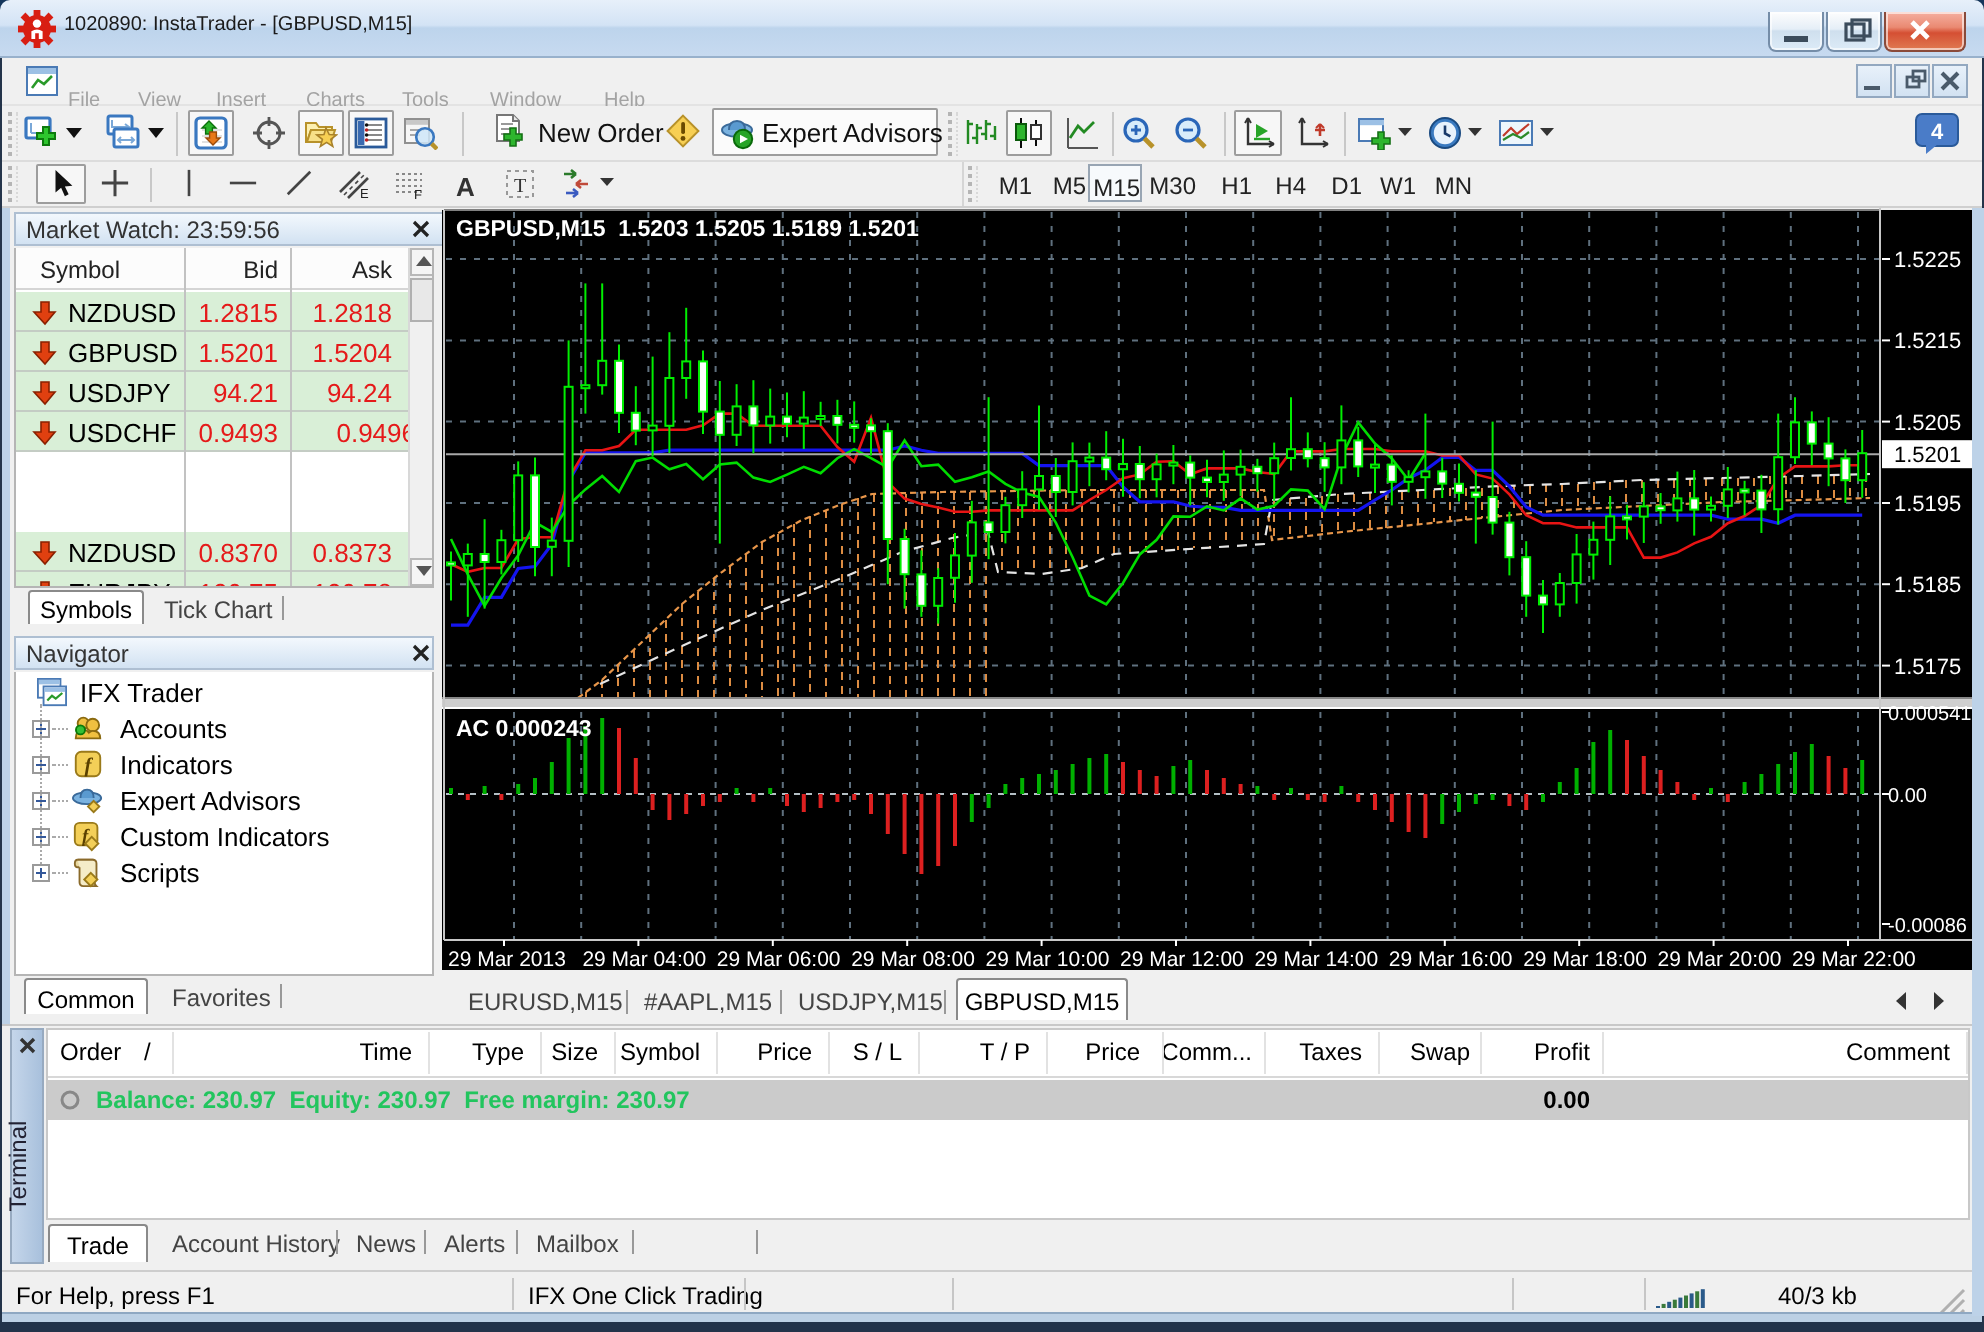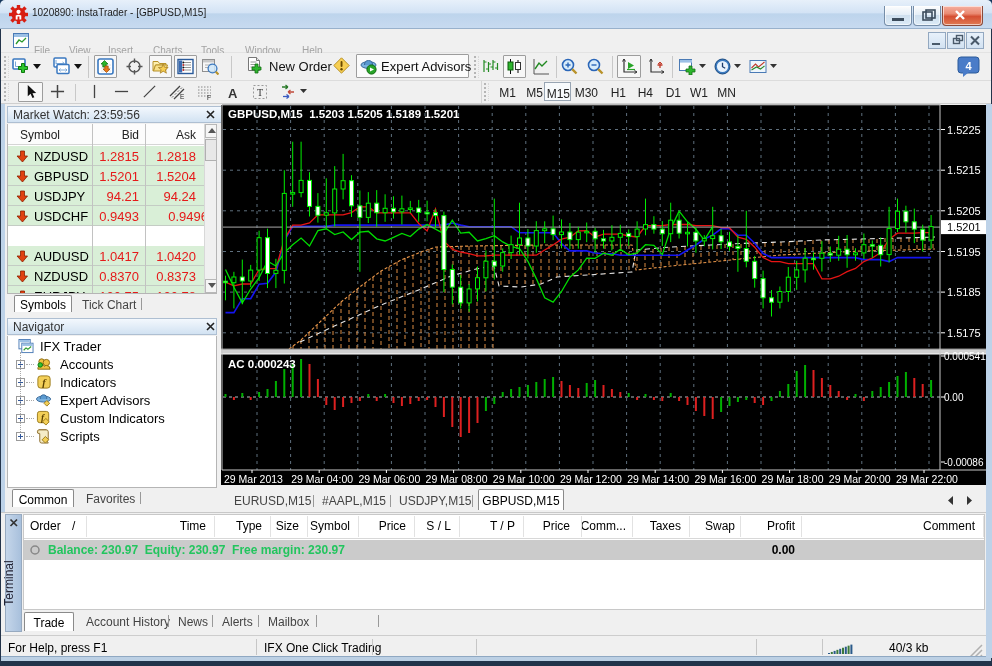--- a/index.html
+++ b/index.html
@@ -325,28 +325,20 @@
       <div class="mw-v" style="left:78px;width:53px">94.21</div>
       <div class="mw-v" style="left:136px;width:52px">94.24</div>
     </div>
     <div class="mw-row" style="top:82px">
       <svg class="abs" style="left:8px;top:4px" width="13" height="13" viewBox="0 0 13 13">
         <path d="M4.5 1 h4 v5 h3 L6.5 12 L1 6 h3.5 Z" fill="#e04010" stroke="#8a2000" stroke-width="0.8"></path>
       </svg>
       <div class="mw-sym">USDCHF</div>
       <div class="mw-v" style="left:78px;width:53px">0.9493</div>
       <div class="mw-v" style="left:148px;width:52px">0.9496</div>
-    </div>
-    <div class="mw-row" style="top:122px">
-      <svg class="abs" style="left:8px;top:4px" width="13" height="13" viewBox="0 0 13 13">
-        <path d="M4.5 1 h4 v5 h3 L6.5 12 L1 6 h3.5 Z" fill="#e04010" stroke="#8a2000" stroke-width="0.8"></path>
-      </svg>
-      <div class="mw-sym">AUDUSD</div>
-      <div class="mw-v" style="left:78px;width:53px">1.0417</div>
-      <div class="mw-v" style="left:136px;width:52px">1.0420</div>
     </div>
     <div class="mw-row" style="top:142px">
       <svg class="abs" style="left:8px;top:4px" width="13" height="13" viewBox="0 0 13 13">
         <path d="M4.5 1 h4 v5 h3 L6.5 12 L1 6 h3.5 Z" fill="#e04010" stroke="#8a2000" stroke-width="0.8"></path>
       </svg>
       <div class="mw-sym">NZDUSD</div>
       <div class="mw-v" style="left:78px;width:53px">0.8370</div>
       <div class="mw-v" style="left:136px;width:52px">0.8373</div>
     </div>
     <div class="mw-row" style="top:162px">

